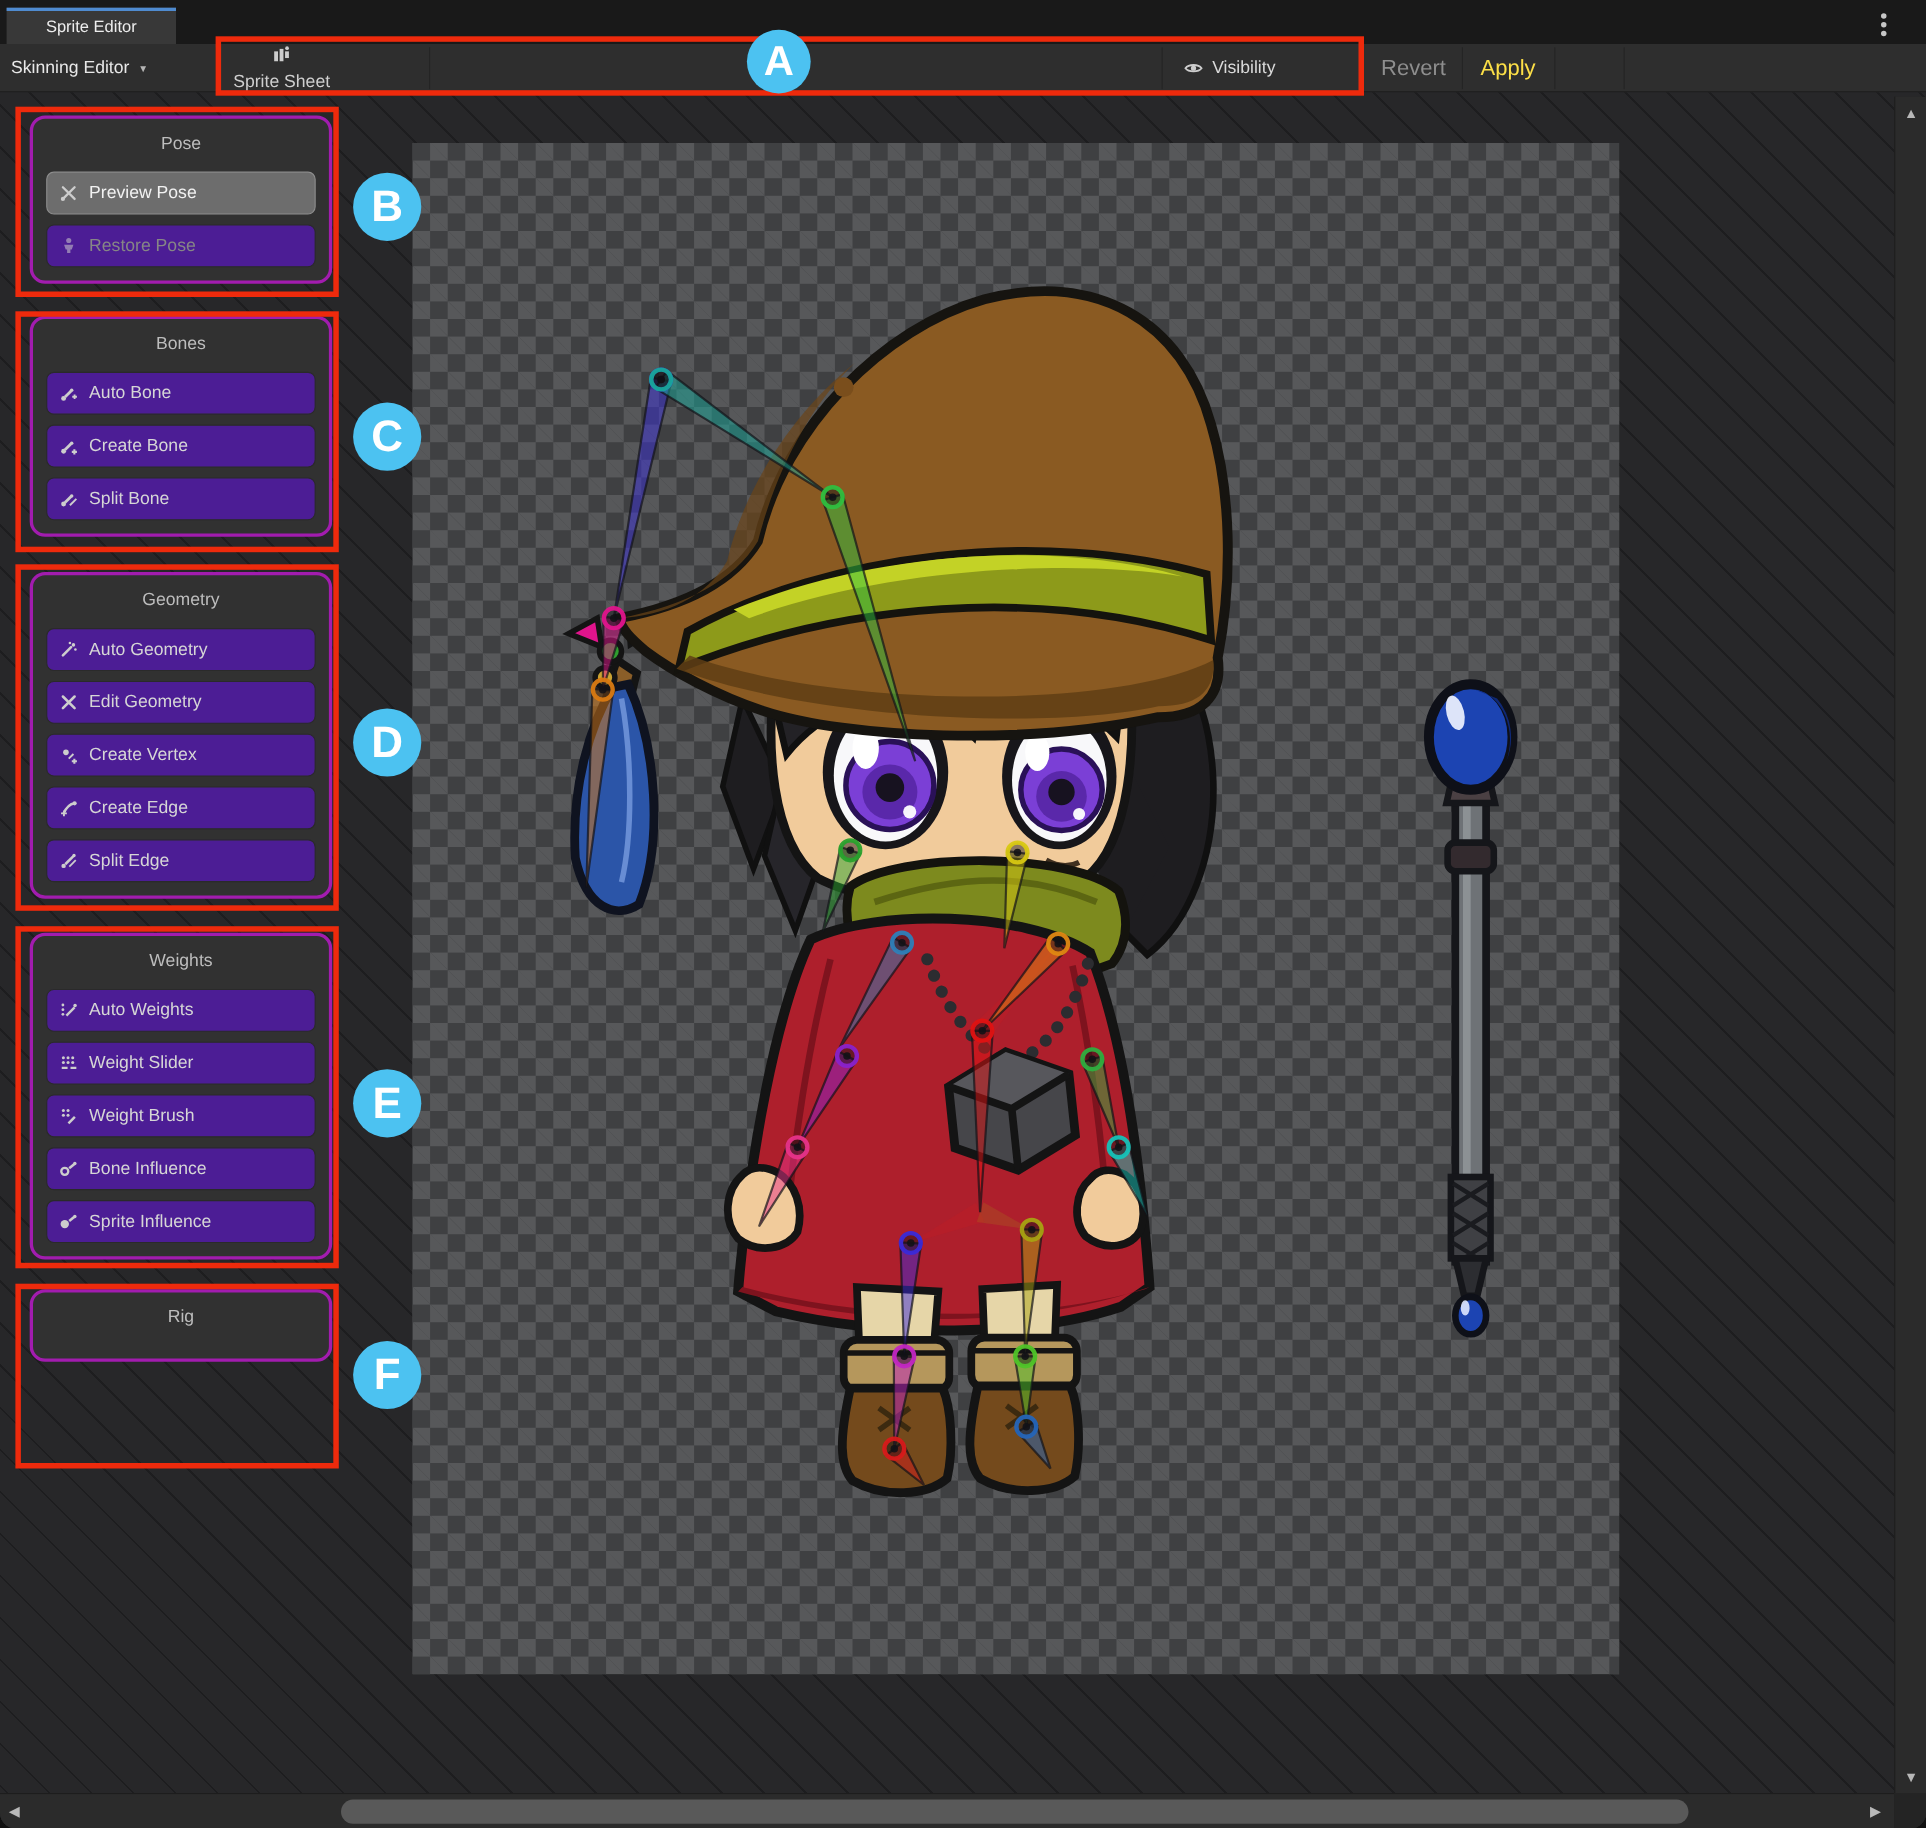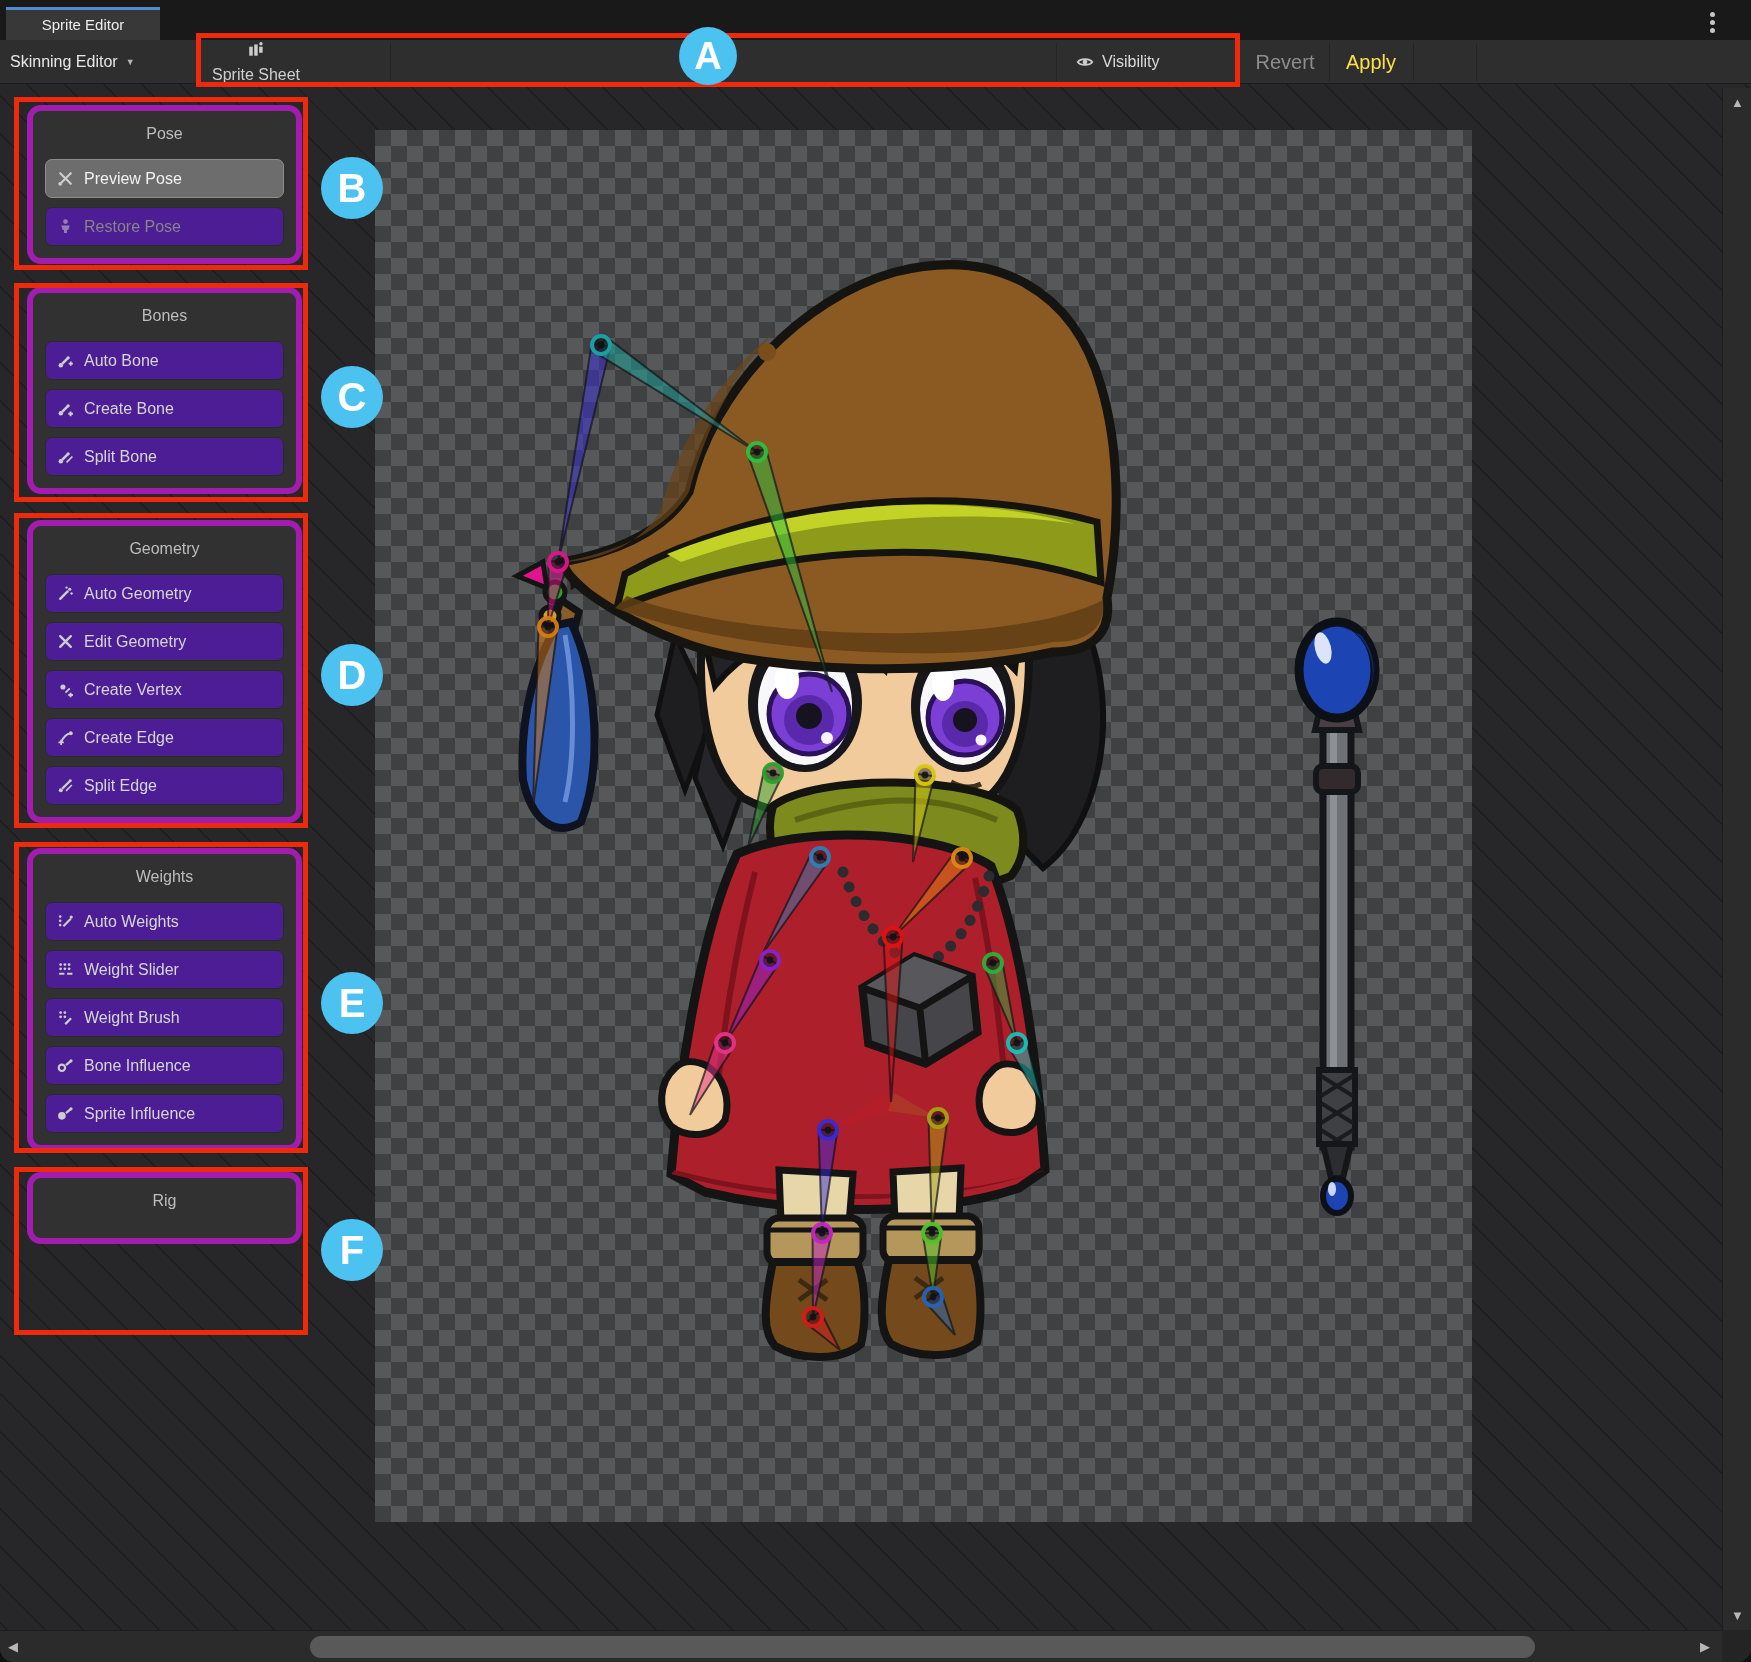--- a/index.html
+++ b/index.html
@@ -32,21 +32,21 @@
   .texsq.t2{left:1724px;top:52px;width:19px;height:19px;}
   
   #workspace{position:absolute;left:0;top:84px;width:100%;height:1578px;background-color:#272729;
      background-image:repeating-linear-gradient(45deg,rgba(0,0,0,.25) 0 1.4px,transparent 1.4px 27px);}
   #canvas{position:absolute;left:375px;top:130px;width:1097px;height:1392px;background-color:#3f4042;
      background-image:linear-gradient(45deg,#57585a 25%,transparent 25%,transparent 75%,#57585a 75%),
                       linear-gradient(45deg,#57585a 25%,transparent 25%,transparent 75%,#57585a 75%);
      background-position:0 0,16px 16px;background-size:32px 32px;}
   #sprite-svg{position:absolute;left:0;top:0;width:100%;height:100%;}
   
-  .panel{position:absolute;left:27px;width:275px;background:#313131;border:6px solid #a21caf;border-radius:14px;
+  .panel{position:absolute;left:27px;width:275px;background:#313131;border:3px solid #a21caf;border-radius:14px;
          box-sizing:border-box;padding:8px 12px 12px;z-index:2;}
   .pos-pose{top:105px;} .pos-bones{top:287px;} .pos-geometry{top:520px;} .pos-weights{top:848px;} .pos-rig{top:1172px;}
   .ptitle{text-align:center;color:#bdbdbd;font-size:16px;padding:6px 0 16px;}
   .pbtn{height:39px;margin-top:9px;background:#4c1d95;border:1px solid #2a2a2a;border-radius:7px;display:flex;
         align-items:center;gap:10px;padding:0 10px;color:#d6d6d6;font-size:16px;cursor:pointer;box-sizing:border-box;}
   .pbtn:first-child{margin-top:0;}
   .pbtn.selected{background:#6d6d6d;border-color:#8d8d8d;color:#f2f2f2;}
   .pbtn.disabled{color:#868686;cursor:default;}
   .pbtn.disabled .bicon{opacity:.55;}
   .bicon{display:flex;width:18px;height:18px;align-items:center;justify-content:center;color:#cdcdcd;}

